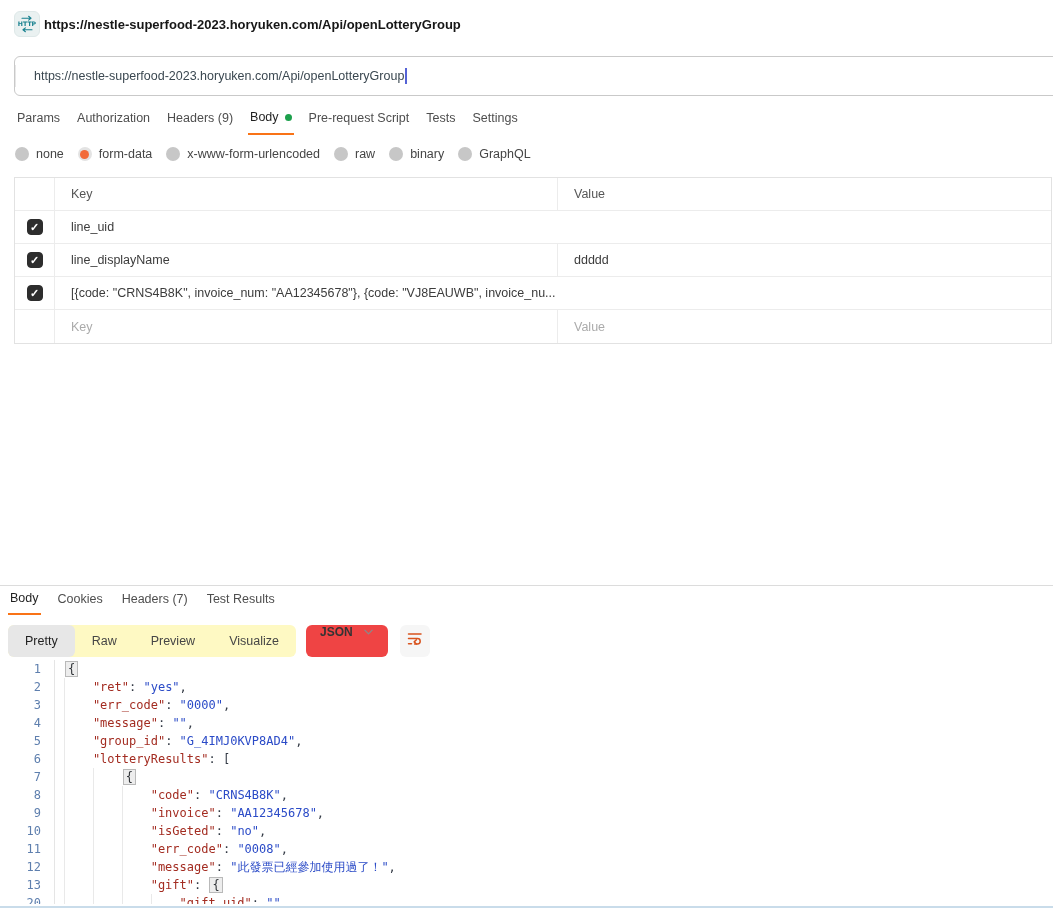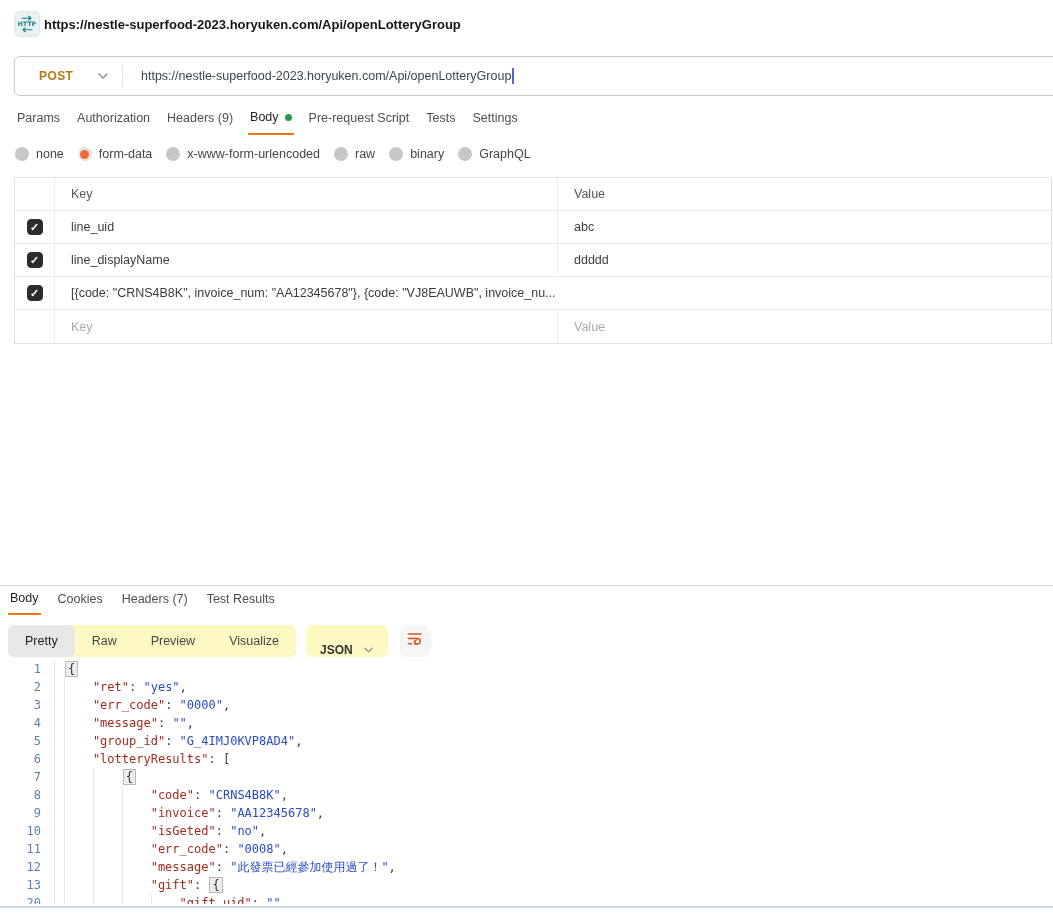--- a/index.html
+++ b/index.html
@@ -63,21 +63,21 @@
   .cb.on { background:#2D2D2D; border-color:#2D2D2D; }
   .cb.on .cm { display:block; color:#fff; font-size:11px; font-weight:700; line-height:1; }
   
   .resp-divider { position:absolute; top:585px; left:0; right:0; height:1px; background:#DCDCDC; }
   .resp-tabs { position:absolute; top:589px; left:8px; display:flex; gap:15px; }
   .resp-tabs .rtab { padding:2px 2px 8px 2px; }
   .toolbar { position:absolute; top:625px; left:8px; display:flex; align-items:center; }
   .seg { display:flex; background:#fef9c3; border-radius:6px; height:32px; }
   .sg { padding:0 17px; display:flex; align-items:center; font-size:12.5px; color:#464646; border-radius:6px; white-space:nowrap; }
   .sg.active { background:#E7E7E7; color:#1F1F1F; }
-  .dd { height:32px; background:#fef9c3; border-radius:6px; display:flex; align-items:flex-end;
+  .dd { height:32px; background:#ef4444; border-radius:6px; display:flex; align-items:flex-start;
         gap:10px; padding:0 14px; font-size:12px; font-weight:700; color:#333; margin-left:10px; }
   .wrapbtn { height:32px; width:30px; background:#F6F6F6; border-radius:6px; display:flex;
         align-items:center; justify-content:center; margin-left:12px; }
   
   .code {
     position:absolute; top:660px; left:0; right:0; height:244px; overflow:hidden;
     font-family:"DejaVu Sans Mono", monospace; font-size:12px; line-height:18px;
   }
   .code-line { display:flex; height:18px; }
   .ln { flex:none; width:55px; padding-right:13px; text-align:right; color:#5E7FAE;
@@ -98,28 +98,20 @@
   <div class="hicon">
     <svg width="18" height="18" viewBox="0 0 18 18" fill="none">
       <path d="M4 3.2 H13 M13 3.2 l-2.4 -1.9 M13 3.2 l-2.4 1.9" stroke="#17808F" stroke-width="1.1" stroke-linecap="round"></path>
       <text x="9" y="11.4" text-anchor="middle" font-family="DejaVu Sans, sans-serif" font-size="6.2" font-weight="bold" fill="#17808F">HTTP</text>
       <path d="M14 14.8 H5 M5 14.8 l2.4 -1.9 M5 14.8 l2.4 1.9" stroke="#17808F" stroke-width="1.1" stroke-linecap="round"></path>
     </svg>
   </div>
   <div class="page-title">https://nestle-superfood-2023.horyuken.com/Api/openLotteryGroup</div>
 
   <div class="url-bar">
-    <div class="method">
-      <span class="method-label">POST</span>
-      <span class="chev">
-        <svg width="12" height="8" viewBox="0 0 12 8" fill="none">
-            <path d="M2 2 L6 6 L10 2" stroke="#8A8A8A" stroke-width="1.4" stroke-linecap="round" stroke-linejoin="round"></path>
-          </svg>
-      </span>
-    </div>
     <div class="vline"></div>
     <div class="url-text">
       <span>https://nestle-superfood-2023.horyuken.com/Api/openLotteryGroup</span>
       <span class="caret"></span>
     </div>
   </div>
 
   <div class="req-tabs">
     <div class="rtab">Params</div>
     <div class="rtab">Authorization</div>
@@ -168,21 +160,20 @@
     </div>
     <div>
 
         <div class="t-row">
           <div class="t-c chk">
             <span class="cb on">
               <span class="cm">✓</span>
             </span>
           </div>
           <div class="t-c b">line_uid</div>
-          <div class="t-c b val">abc</div>
         </div>
 
         <div class="t-row">
           <div class="t-c chk">
             <span class="cb on">
               <span class="cm">✓</span>
             </span>
           </div>
           <div class="t-c b">line_displayName</div>
           <div class="t-c b val">ddddd</div>

